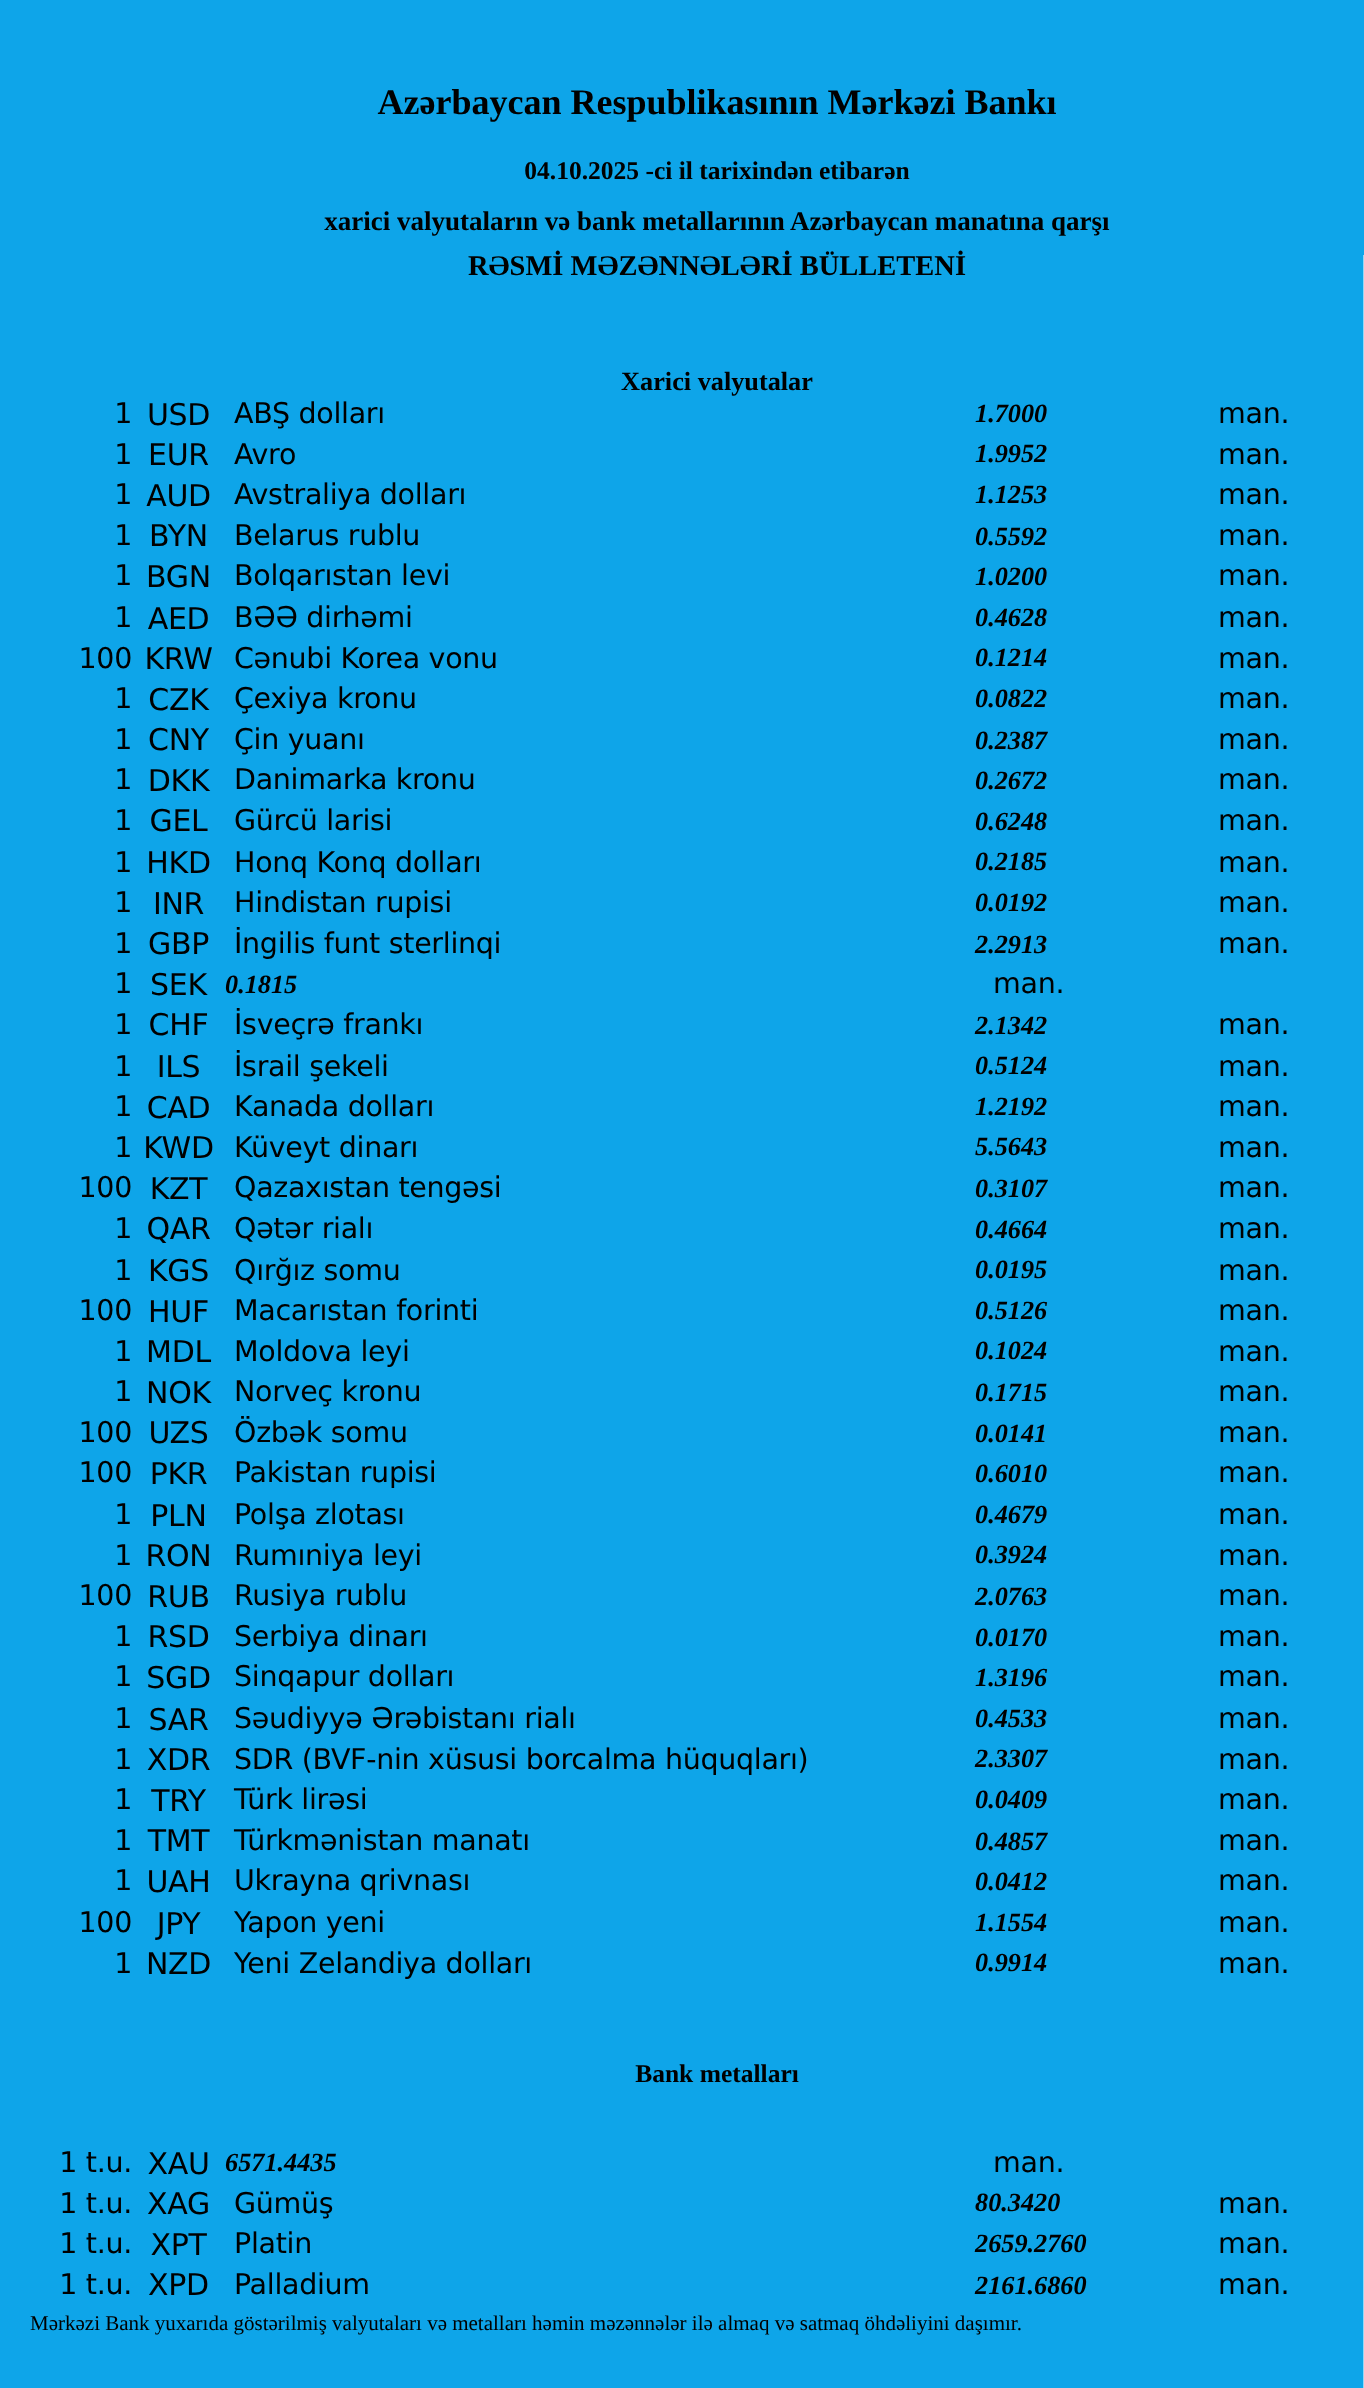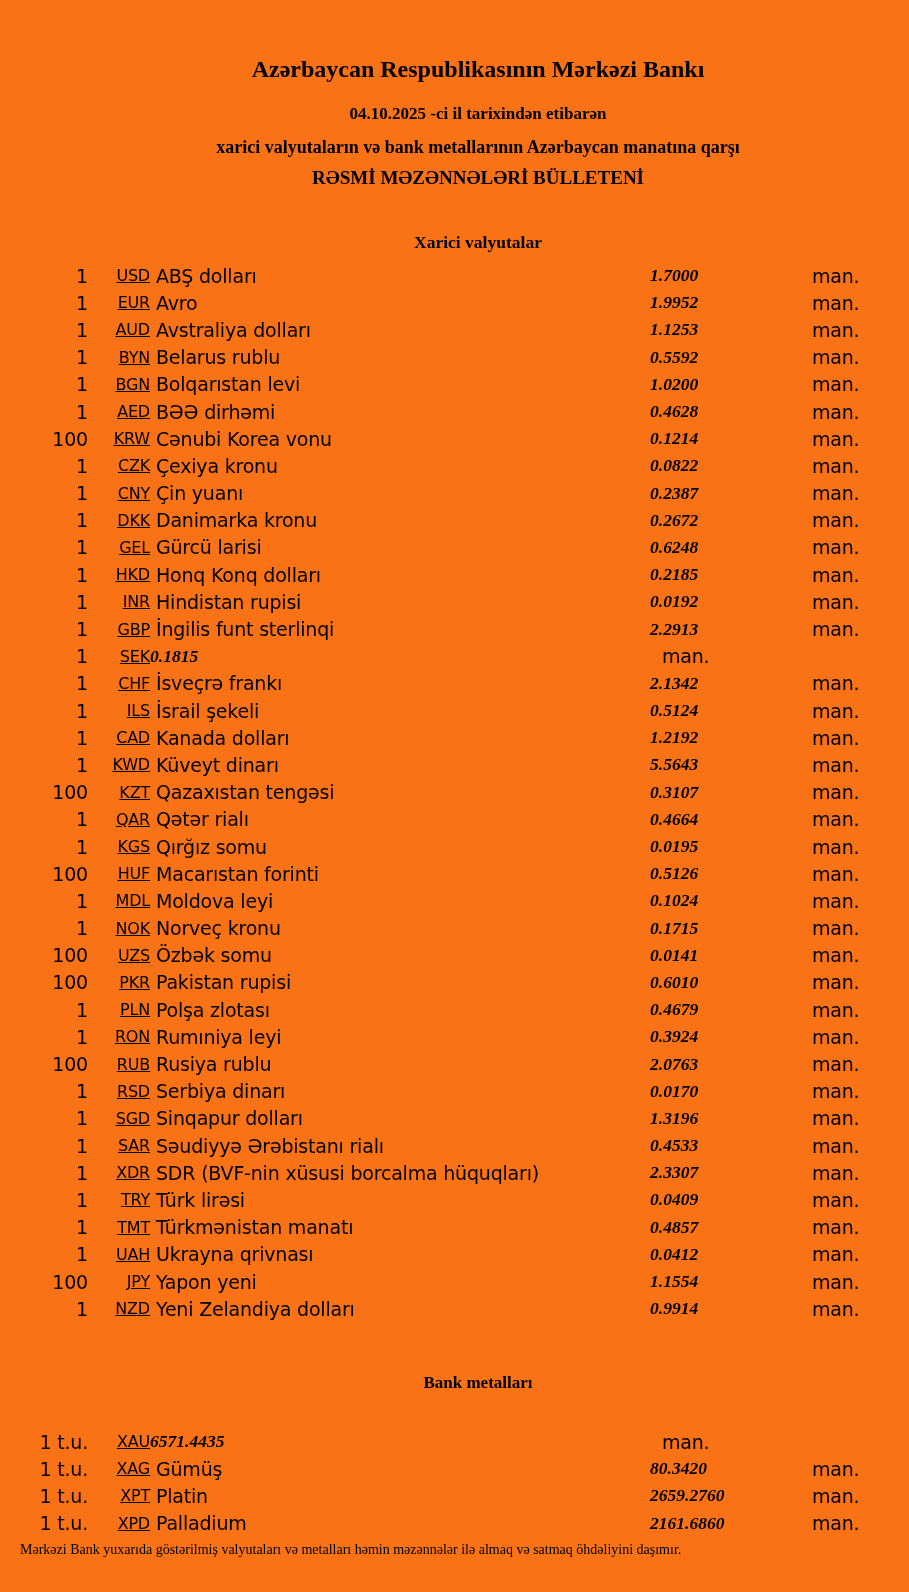--- a/index.html
+++ b/index.html
@@ -4,39 +4,39 @@
 <style>
   html, body {
     margin: 0;
     padding: 0;
     background: #ffffff;
   }
   .page {
     position: relative;
     width: 909px;
     height: 1592px;
-    background: #f97316;
+    background: #0ea5e9;
     color: #000000;
     overflow: hidden;
   }
   
   .center-line {
     position: absolute;
     left: 47px;
     width: 862px;
     text-align: center;
     font-family: "Liberation Serif", serif;
     font-weight: bold;
     white-space: nowrap;
   }
   .title          { top: 56px;  font-size: 24px; }
   .date-line      { top: 104px; font-size: 17px; }
   .subtitle       { top: 137px; font-size: 18px; }
   .bulletin-title { top: 167px; font-size: 19px; }
-  .currencies-heading { top: 232px;  font-size: 17.5px; }
+  .currencies-heading { top: 244px;  font-size: 17.5px; }
   .metals-heading     { top: 1373px; font-size: 17px; }
 
   
   .table {
     position: absolute;
     left: 0;
     width: 909px;
   }
   .currencies-table { top: 262px; }
   .metals-table     { top: 1428px; }
@@ -44,21 +44,21 @@
     display: grid;
     grid-template-columns: 88px 62px auto 150px 62px 47px;
     height: 27.2px;
     align-items: center;
     font-family: "DejaVu Sans", sans-serif;
     font-size: 19px;
     letter-spacing: -0.2px;
     white-space: nowrap;
   }
   .qty  { text-align: right; }
-  .code { text-align: right; font-size: 16px; text-decoration: underline; }
+  .code { text-align: center; font-size: 20px; }
   .name { text-align: left; padding-left: 6px; }
   .rate {
     text-align: left;
     font-family: "Liberation Serif", serif;
     font-style: italic;
     font-weight: bold;
     font-size: 17.5px;
     letter-spacing: 0;
   }
   .unit { text-align: left; padding-left: 12px; }

